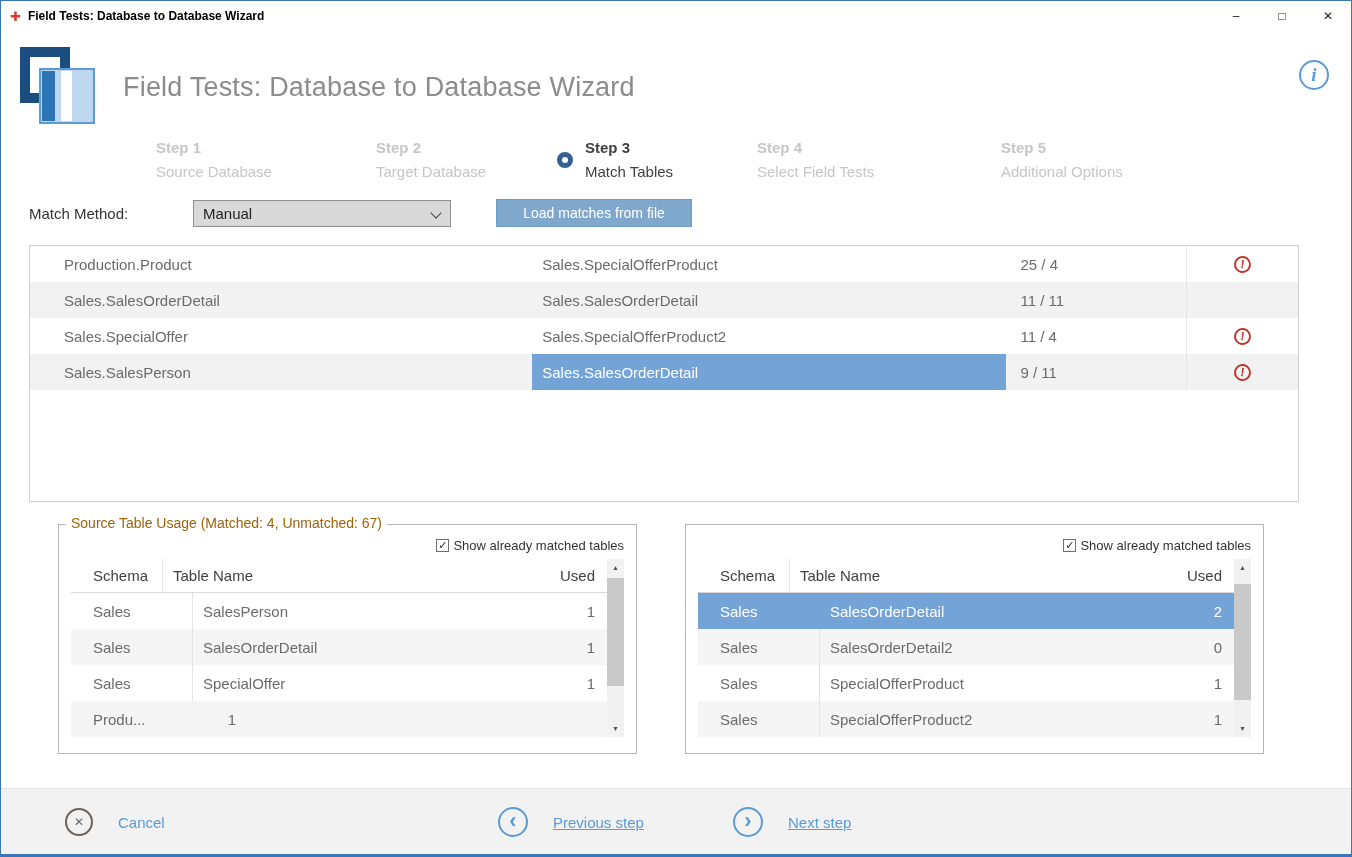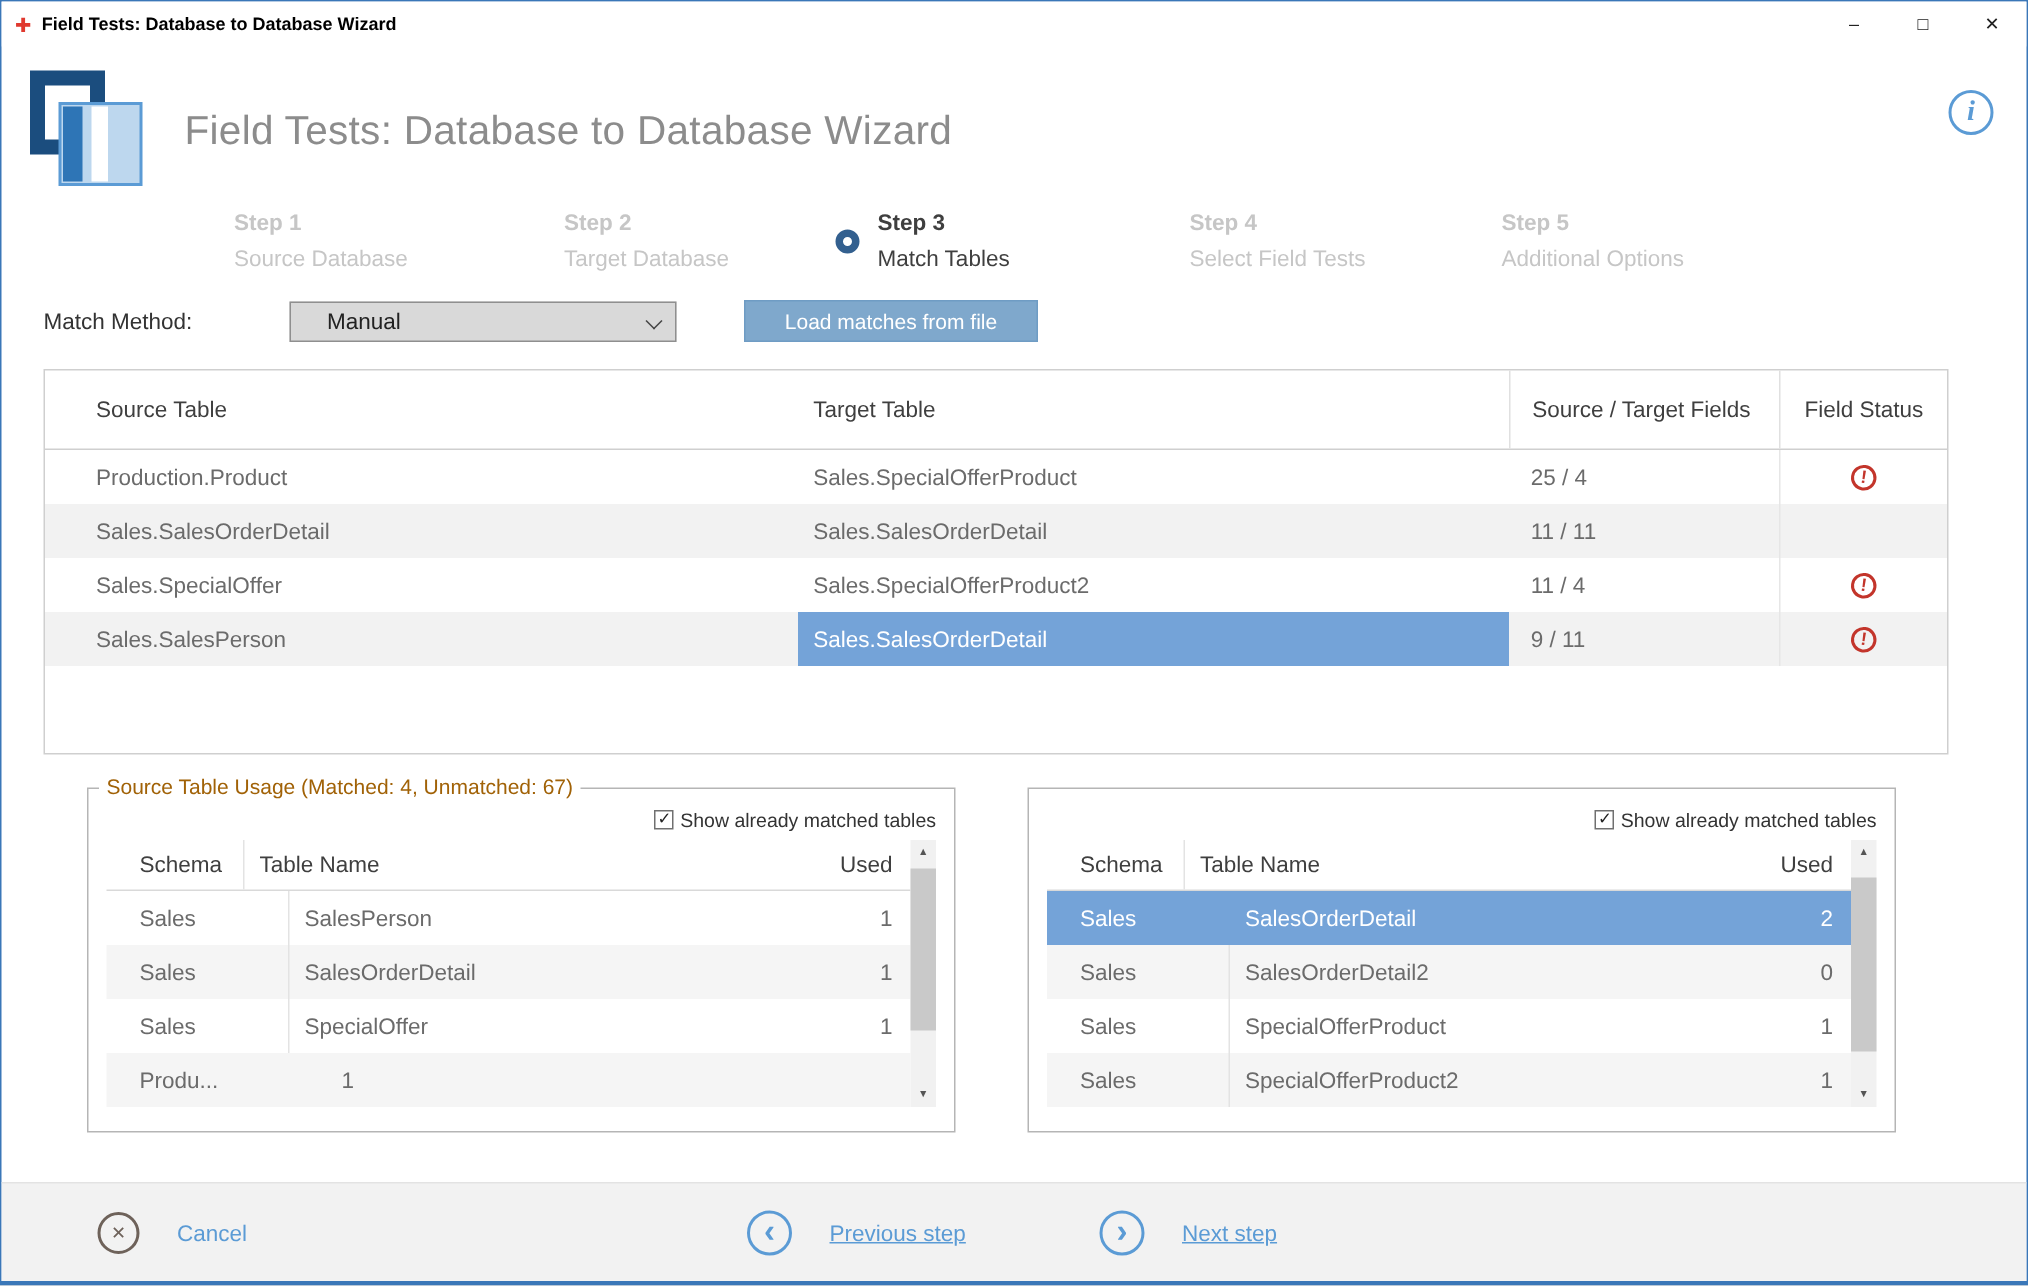--- a/index.html
+++ b/index.html
@@ -30,27 +30,27 @@
 
   
   .steps { position:relative; height:54px; margin-top:2px; }
   .step { position:absolute; top:4px; display:flex; align-items:center; }
   .step .step-lines { line-height:24px; font-size:15px; color:#c6c6c6; }
   .step .step-num { font-weight:bold; }
   .step.active .step-lines { color:#3f3f3f; }
   .step.active .step-num { color:#3f3f3f; }
   .step-circle { width:16px; height:16px; border:5px solid #33608f; border-radius:50%;
                  margin-right:12px; background:#ffffff; }
-  .s1{left:155px} .s2{left:375px} .s3{left:556px} .s4{left:792px} .s5{left:1000px}
+  .s1{left:155px} .s2{left:375px} .s3{left:556px} .s4{left:756px} .s5{left:1000px}
 
   
   .controls-row { display:flex; align-items:center; height:30px; margin-top:12px; }
   .mm-label { margin-left:28px; width:164px; font-size:15px; color:#333; }
   .mm-select { width:258px; height:27px; background:#d9d9d9; border:1px solid #8f8f8f;
-               display:flex; align-items:center; font-size:15px; color:#222; padding:0 24px; position:relative; }
+               display:flex; align-items:center; font-size:15px; color:#222; padding:0 9px; position:relative; }
   .mm-select .chev { position:absolute; right:10px; top:8px; width:8px; height:8px;
                      border-right:1px solid #444; border-bottom:1px solid #444; transform:rotate(45deg); }
   .btn-blue { height:28px; background:#7fa8cc; color:#ffffff; border:1px solid #6f9cc4;
               font-size:14px; text-align:center; line-height:26px; }
   .btn-load { width:196px; margin-left:45px; }
   .btn-export { width:196px; margin-left:49px; }
 
   
   .match-grid { margin:17px 54px 0 28px; width:1270px; height:257px;
                 border:1px solid #cfcfcf; background:#fff; font-size:15px; }
@@ -185,26 +185,20 @@
   <div class="controls-row">
     <div class="mm-label">Match Method:</div>
     <div class="mm-select">
       <span>Manual</span>
       <span class="chev"></span>
     </div>
     <div class="btn-blue btn-load">Load matches from file</div>
   </div>
 
   <div class="match-grid">
-    <div class="mg-header">
-      <div class="c-source">Source Table</div>
-      <div class="c-target">Target Table</div>
-      <div class="c-fields">Source / Target Fields</div>
-      <div class="c-status">Field Status</div>
-    </div>
 
     <div class="mg-row">
       <div class="c-source">Production.Product</div>
       <div class="c-target">Sales.SpecialOfferProduct</div>
       <div class="c-fields">25 / 4</div>
       <div class="c-status">
           <span class="err-icon">!</span>
         </div>
     </div>
 

